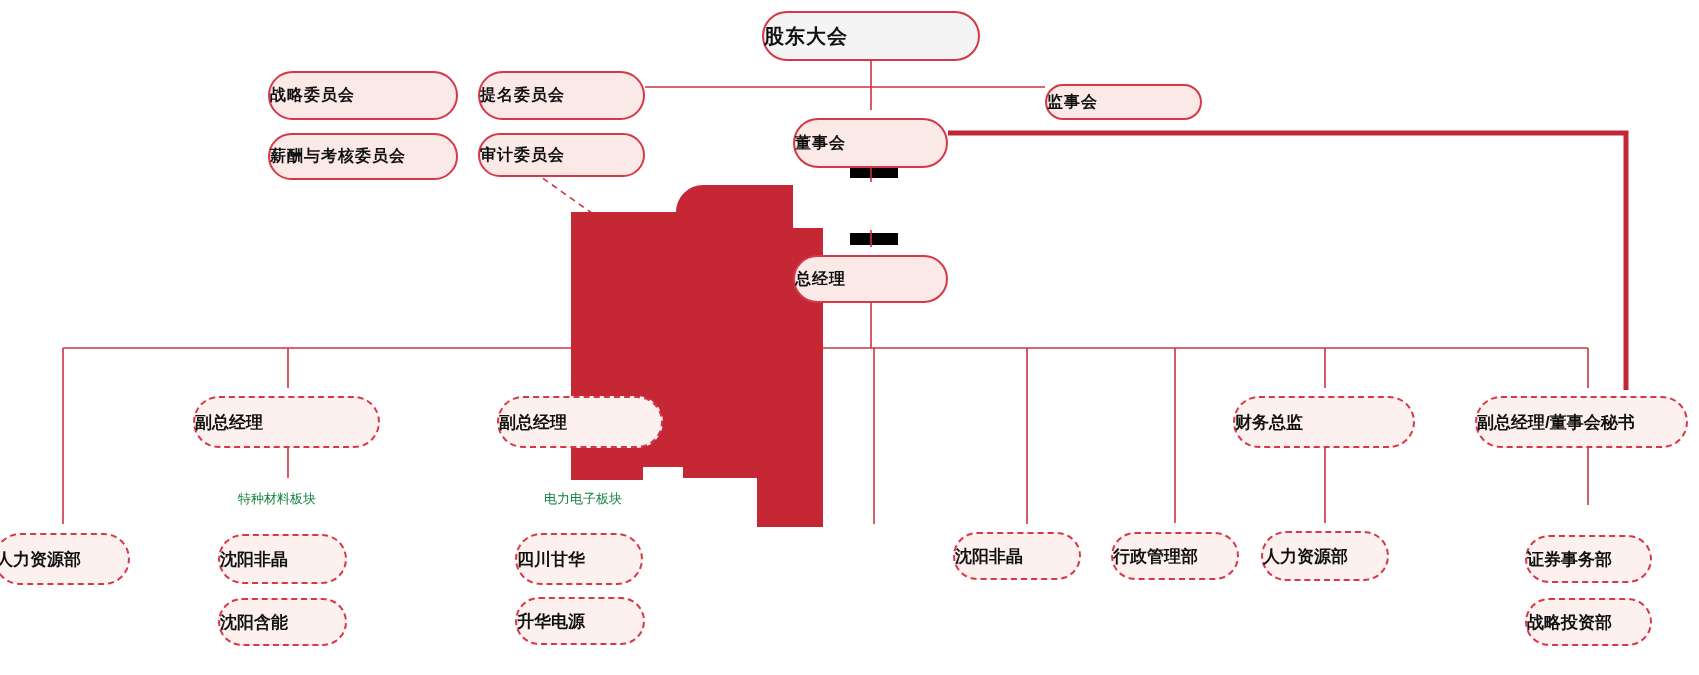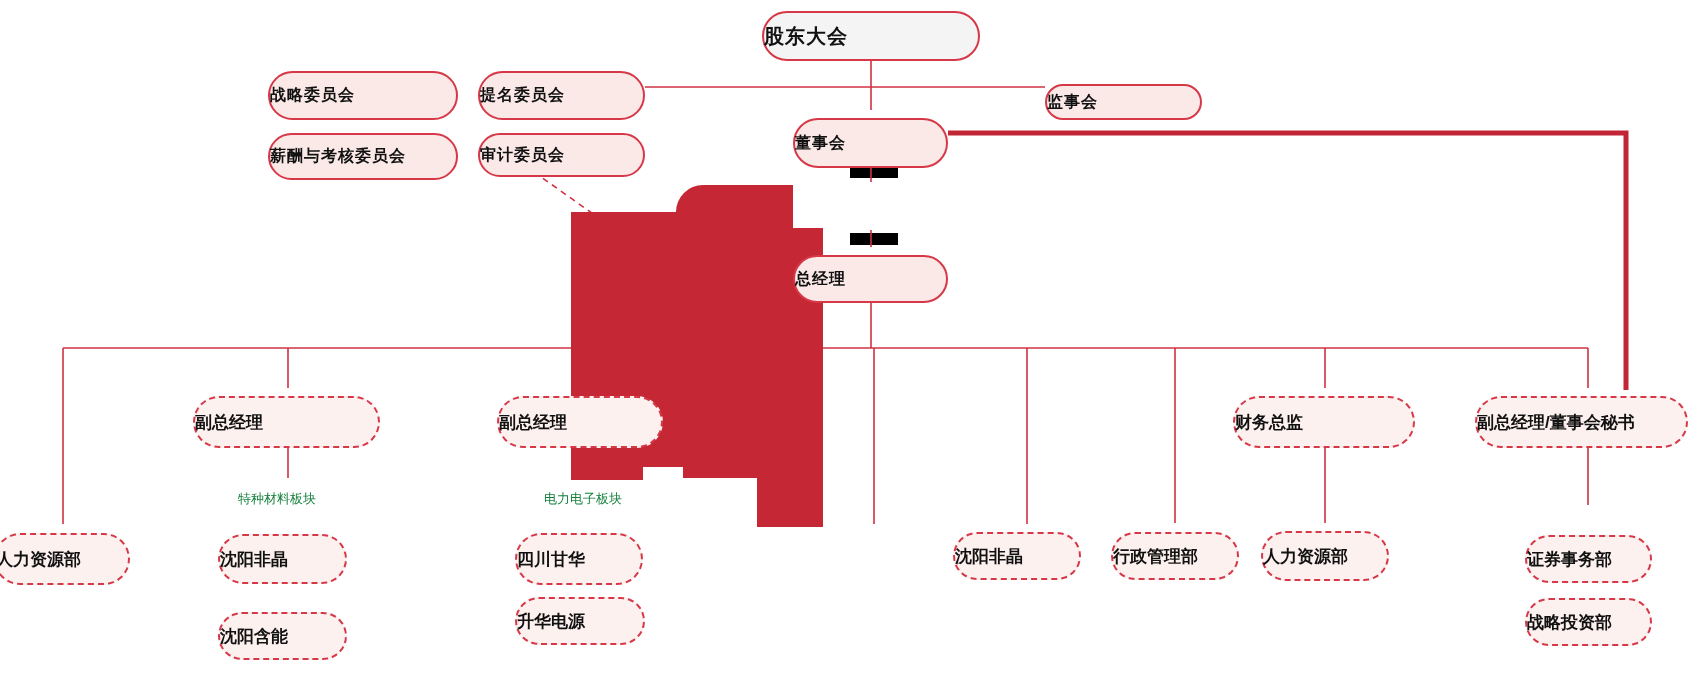--- a/index.html
+++ b/index.html
@@ -114,21 +114,21 @@
 
   <div class="sec-label" style="left:197px;top:490px;width:160px;">特种材料板块</div>
   <div class="sec-label" style="left:503px;top:490px;width:160px;">电力电子板块</div>
 
   <div class="node dashed t3" style="left:-6px;top:525px;width:136px;height:52px">
     <span>人力资源部</span>
   </div>
   <div class="node dashed t3" style="left:218px;top:526px;width:129px;height:50px">
     <span>沈阳非晶</span>
   </div>
-  <div class="node dashed t3" style="left:218px;top:604px;width:129px;height:48px">
+  <div class="node dashed t3" style="left:218px;top:590px;width:129px;height:48px">
     <span>沈阳含能</span>
   </div>
   <div class="node dashed t3" style="left:515px;top:525px;width:128px;height:52px">
     <span>四川甘华</span>
   </div>
   <div class="node dashed t3" style="left:515px;top:589px;width:130px;height:48px">
     <span>升华电源</span>
   </div>
   <div class="node dashed t3" style="left:953px;top:524px;width:128px;height:48px">
     <span>沈阳非晶</span>

